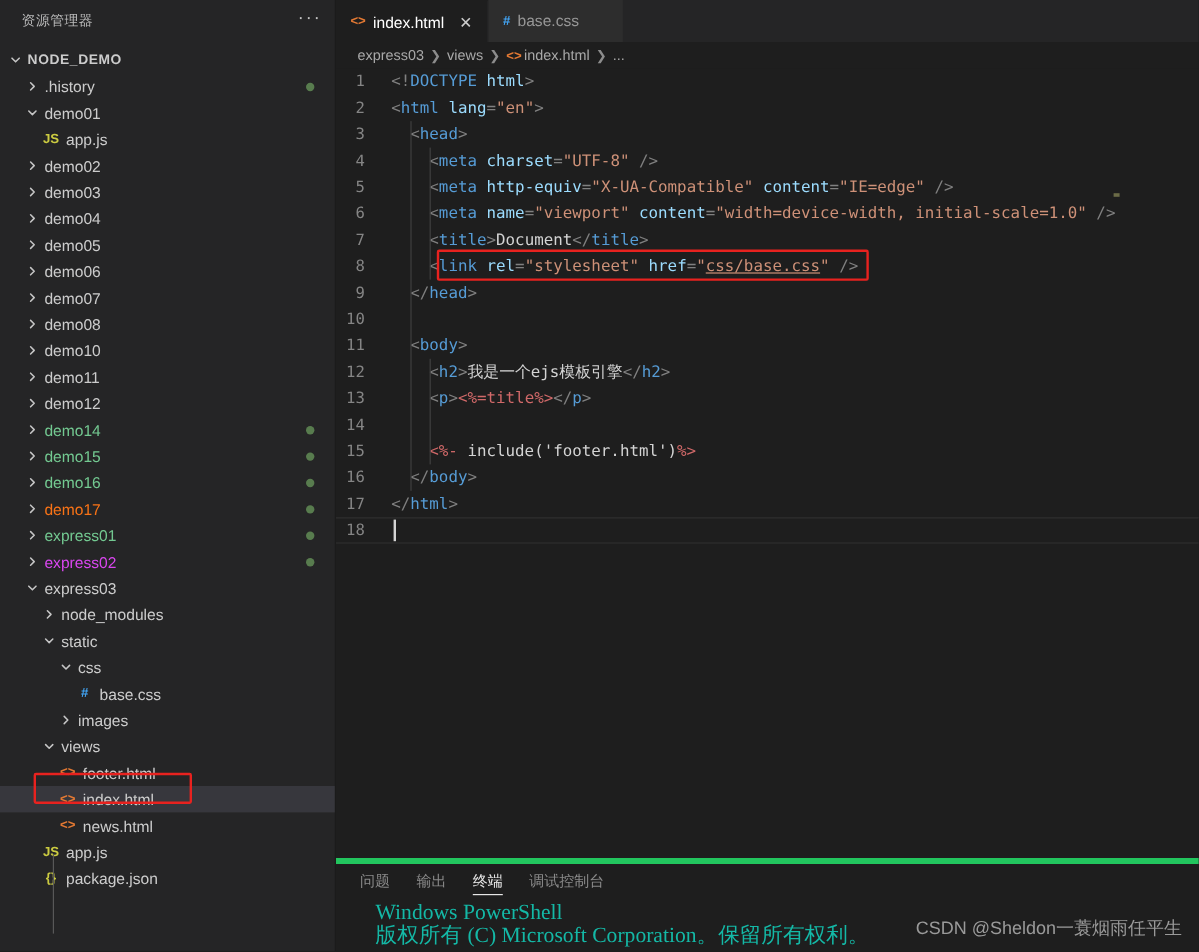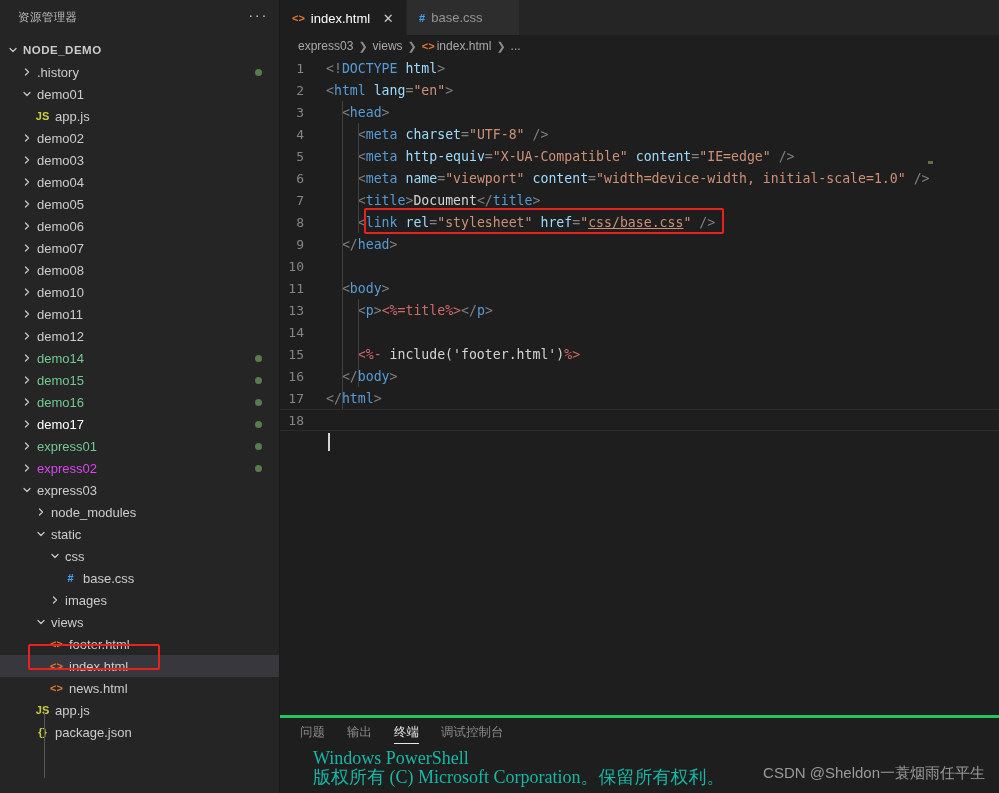--- a/index.html
+++ b/index.html
@@ -155,21 +155,21 @@
     border: 2px solid #e8221f;
     border-radius: 2px;
     pointer-events: none;
   }
   #minimap-dot { position: absolute; width: 5px; height: 3px; background: #6b6b47; }
 
   
   #panel {
     flex: 0 0 78px; height: 78px;
     background: #1e1e1e;
-    border-top: 3px solid #22c55e;
+    border-top: 5px solid #22c55e;
     position: relative;
   }
   #panel-tabs {
     height: 29px; display: flex; align-items: center;
     padding-left: 20px; gap: 22px;
   }
   .ptab {
     font-size: 12.5px; color: #8a8a8a;
     height: 29px; display: flex; align-items: center;
     position: relative; cursor: pointer;
@@ -340,21 +340,21 @@
           </span>
           <span class="label" style="color:#73c991">demo16</span>
           <span class="dot"></span>
         </div>
         <div class="row" style="padding-left:20px">
           <span class="chev">
             <svg width="12" height="12" viewBox="0 0 12 12">
               <path d="M4.5 3 L7.5 6 L4.5 9" fill="none" stroke="currentColor" stroke-width="1.3" stroke-linecap="round" stroke-linejoin="round"></path>
             </svg>
           </span>
-          <span class="label" style="color:#ffffff">demo17</span>
+          <span class="label" style="color:#f97316">demo17</span>
           <span class="dot"></span>
         </div>
         <div class="row" style="padding-left:20px">
           <span class="chev">
             <svg width="12" height="12" viewBox="0 0 12 12">
               <path d="M4.5 3 L7.5 6 L4.5 9" fill="none" stroke="currentColor" stroke-width="1.3" stroke-linecap="round" stroke-linejoin="round"></path>
             </svg>
           </span>
           <span class="label" style="color:#73c991">express01</span>
           <span class="dot"></span>
@@ -511,20 +511,24 @@
           </div>
           <div class="cline">
             <span class="lnum">10</span>
             <span class="ctext">  </span>
           </div>
           <div class="cline">
             <span class="lnum">11</span>
             <span class="ctext">  <span class="t-brk">&lt;</span><span class="t-tag">body</span><span class="t-brk">&gt;</span></span>
           </div>
           <div class="cline">
+            <span class="lnum">12</span>
+            <span class="ctext">    <span class="t-brk">&lt;</span><span class="t-tag">h2</span><span class="t-brk">&gt;</span><span class="t-txt">我是一个ejs模板引擎</span><span class="t-brk">&lt;/</span><span class="t-tag">h2</span><span class="t-brk">&gt;</span></span>
+          </div>
+          <div class="cline">
             <span class="lnum">13</span>
             <span class="ctext">    <span class="t-brk">&lt;</span><span class="t-tag">p</span><span class="t-brk">&gt;</span><span class="t-ejs">&lt;%=title%&gt;</span><span class="t-brk">&lt;/</span><span class="t-tag">p</span><span class="t-brk">&gt;</span></span>
           </div>
           <div class="cline">
             <span class="lnum">14</span>
             <span class="ctext">    </span>
           </div>
           <div class="cline">
             <span class="lnum">15</span>
             <span class="ctext">    <span class="t-ejs">&lt;%-</span><span class="t-txt"> include('footer.html')</span><span class="t-ejs">%&gt;</span></span>

